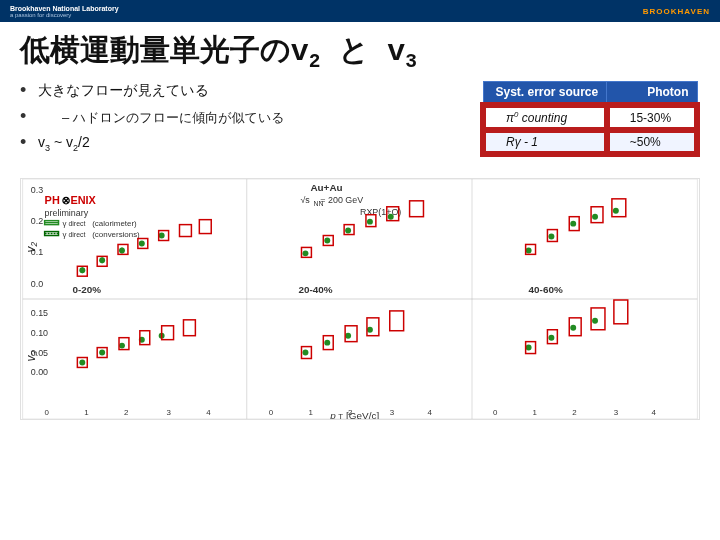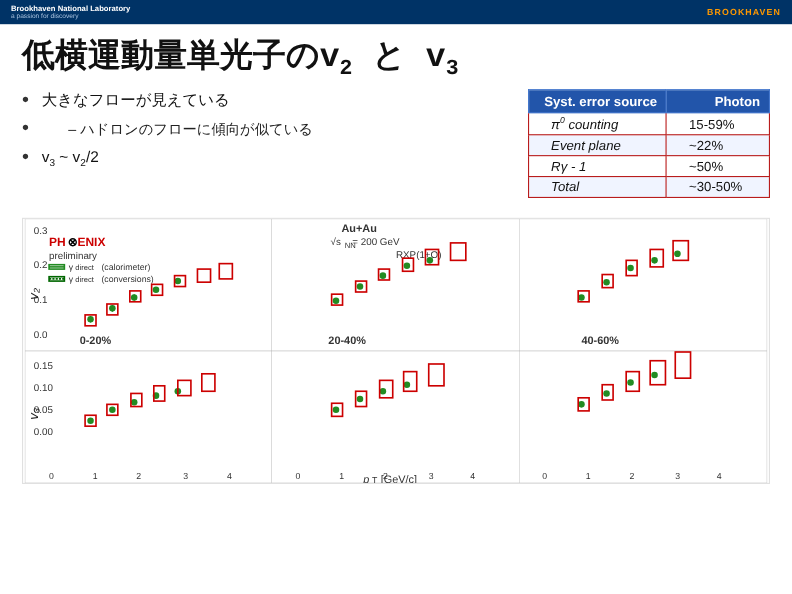--- a/index.html
+++ b/index.html
@@ -109,21 +109,21 @@
       background: #2255aa;
       color: #fff;
       padding: 3px 8px;
       text-align: right;
       border: 1px solid #4477cc;
       font-weight: bold;
       font-size: 12px;
     }
     .syst-table td {
       padding: 2px 20px;
-      border: 1px solid #b91c1c;
+      border: 6px solid #b91c1c;
       background: #fff;
       color: #111;
     }
     .syst-table tr:nth-child(even) td {
       background: #f0f4ff;
     }
     .syst-table td:first-child {
       font-style: italic;
     }
 
@@ -189,33 +189,25 @@
       <table class="syst-table">
         <thead>
           <tr>
             <th>Syst. error source</th>
             <th>Photon</th>
           </tr>
         </thead>
         <tbody id="table-body">
         <tr>
               <td>π<sup>0</sup> counting</td>
-              <td>15-59%</td>
-            </tr>
-            <tr>
-              <td>Event plane</td>
-              <td>~22%</td>
+              <td>15-30%</td>
             </tr>
             <tr>
               <td>Rγ - 1</td>
               <td>~50%</td>
-            </tr>
-            <tr>
-              <td>Total</td>
-              <td>~30-50%</td>
             </tr>
           </tbody>
       </table>
     </div>
 
   </div>
 
   <div class="chart-area">
     <svg width="680" height="242" viewBox="0 0 680 242" style="background:#fff; border:1px solid #e0e0e0;">
 

